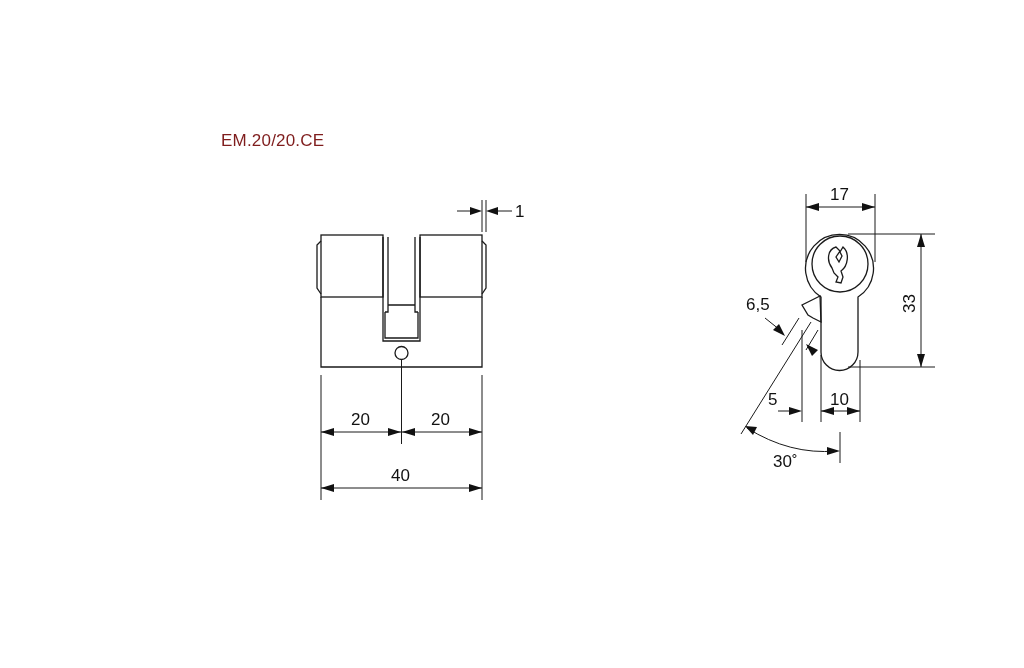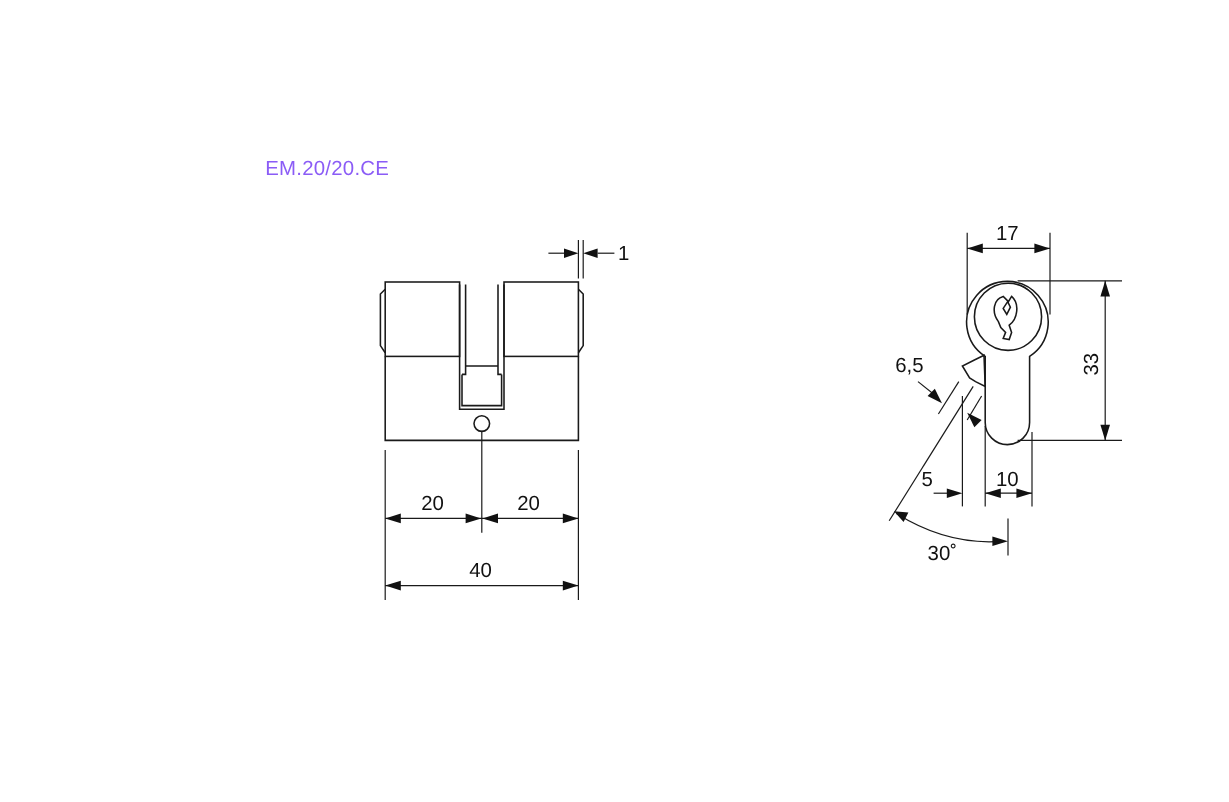--- a/index.html
+++ b/index.html
@@ -1,17 +1,17 @@
 <!DOCTYPE html>
 <html><head>
   <meta charset="utf-8">
   <style>
     html, body { margin: 0; padding: 0; background: #ffffff; }
     body { width: 1024px; height: 668px; position: relative; overflow: hidden; font-family: "Liberation Sans", sans-serif; }
-    .title { position: absolute; left: 221px; top: 131px; font-size: 17px; color: #8b5cf6; letter-spacing: 0.2px; text-align: center; }
+    .title { position: absolute; left: 221px; top: 131px; font-size: 17px; color: #7f1d1d; letter-spacing: 0.2px; text-align: center; }
     svg { position: absolute; left: 0; top: 0; }
     .ln { stroke: #1a1a1a; stroke-width: 1.3; fill: none; }
     .thin { stroke: #1a1a1a; stroke-width: 1; fill: none; }
     .arr { fill: #111; stroke: none; }
     .dim { font-family: "Liberation Sans", sans-serif; font-size: 17px; fill: #111; }
   </style>
 </head>
 <body>
 
 <div class="title">EM.20/20.CE</div>

